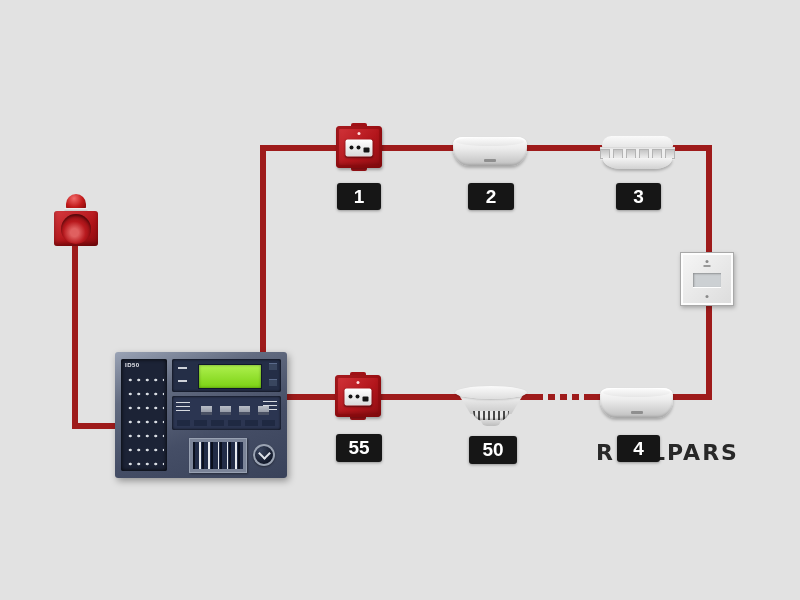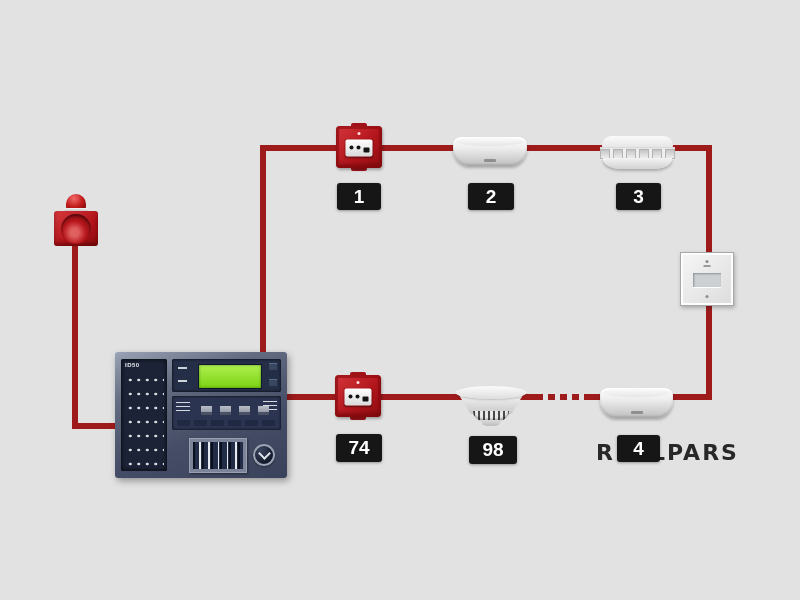--- a/index.html
+++ b/index.html
@@ -252,16 +252,16 @@
       </div>
     </div>
   </div>
 
   <div class="watermark">REALPARS</div>
 
   <div class="addr" style="left:337px;top:183px;width:44px;height:27px;">1</div>
   <div class="addr" style="left:468px;top:183px;width:46px;height:27px;">2</div>
   <div class="addr" style="left:616px;top:183px;width:45px;height:27px;">3</div>
   <div class="addr" style="left:617px;top:435px;width:43px;height:27px;">4</div>
-  <div class="addr" style="left:469px;top:436px;width:48px;height:28px;">98</div>
-  <div class="addr" style="left:336px;top:434px;width:46px;height:28px;">74</div>
+  <div class="addr" style="left:469px;top:436px;width:48px;height:28px;">50</div>
+  <div class="addr" style="left:336px;top:434px;width:46px;height:28px;">55</div>
 
 </div>
 
 </body></html>

